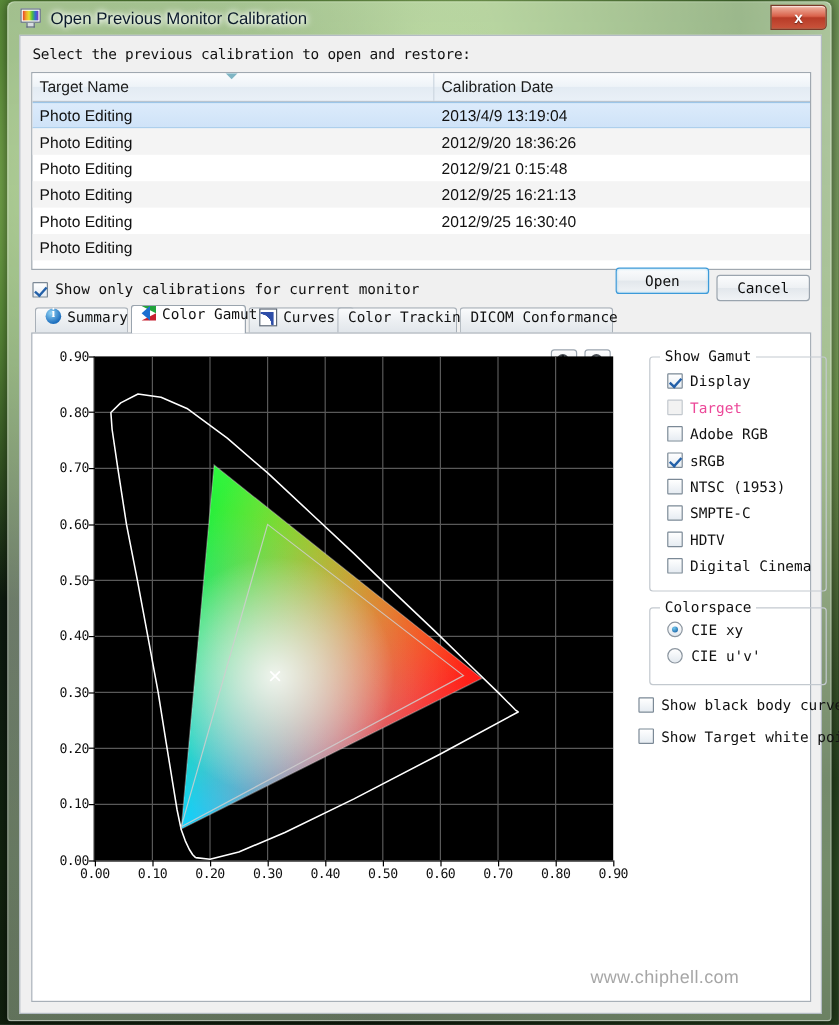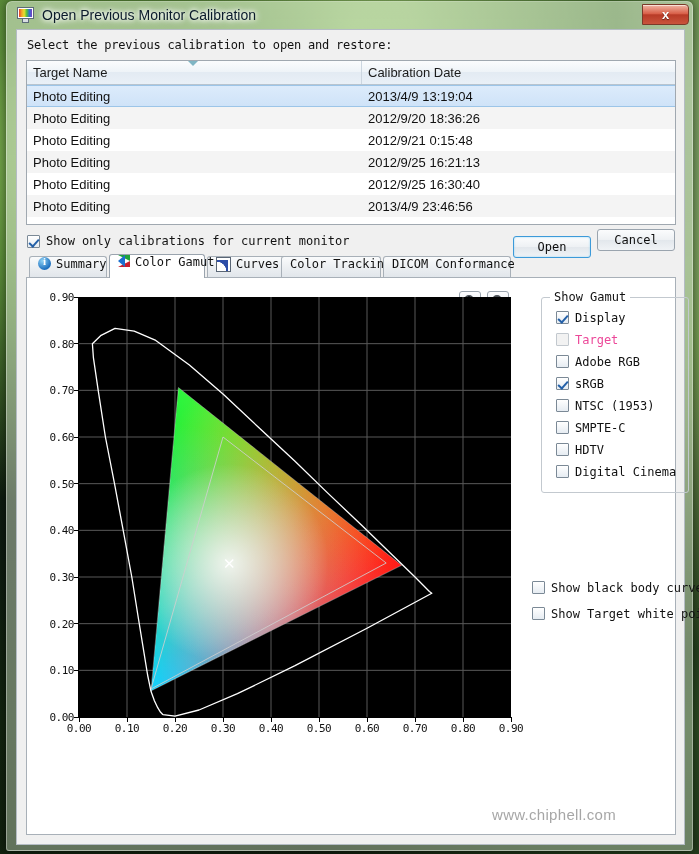--- a/index.html
+++ b/index.html
@@ -119,21 +119,21 @@
     content:"";position:absolute;left:3px;top:1px;width:4px;height:8px;
     border:solid #2360a8;border-width:0 2px 2px 0;transform:rotate(42deg);
   }
   .cbx.dis{background:#f2f2f2;border-color:#c2c8ce;}
   .btn{
     position:absolute;height:22px;width:78px;border-radius:3px;box-sizing:border-box;
     display:flex;align-items:center;justify-content:center;font-size:12px;color:#0d0d0d;
     background:linear-gradient(180deg,#fbfcfd 0%,#eef1f4 48%,#e2e7ec 50%,#f0f3f6 100%);
     border:1px solid #9aa4ae;cursor:default;
   }
-  #open-btn{left:496px;top:206px;border:1px solid #3c9ad9;box-shadow:0 0 2px #8fd0f2 inset;}
+  #open-btn{left:496px;top:193px;border:1px solid #3c9ad9;box-shadow:0 0 2px #8fd0f2 inset;}
   #cancel-btn{left:580px;top:199px;}
   
   #tabs{position:absolute;left:9px;top:226px;width:650px;height:22px;}
   .tab{
     position:absolute;top:0;height:22px;box-sizing:border-box;
     border:1px solid #a8b0b8;border-bottom:none;border-radius:3px 3px 0 0;
     background:linear-gradient(180deg,#fafbfc 0%,#eceff2 50%,#e0e5ea 100%);
     display:flex;align-items:flex-start;padding:0 8px;font-size:12px;color:#111;white-space:nowrap;
   }
   .tab.active{
@@ -259,21 +259,20 @@
           <div class="row alt">
             <div class="cell0">Photo Editing</div>
             <div class="cell1">2012/9/25 16:21:13</div>
           </div>
           <div class="row">
             <div class="cell0">Photo Editing</div>
             <div class="cell1">2012/9/25 16:30:40</div>
           </div>
           <div class="row alt">
             <div class="cell0">Photo Editing</div>
-            <div class="cell1">2013/4/9 23:46:56</div>
           </div>
         </div>
     </div>
 
     <div id="showonly">
       <span class="cbx checked"></span>
       <span>Show only calibrations for current monitor</span>
     </div>
 
     <div class="btn" id="open-btn">Open</div>
@@ -457,20 +456,33 @@
               <span class="cbx"></span>
               <span>HDTV</span>
             </div>
             <div class="crow">
               <span class="cbx"></span>
               <span>Digital Cinema</span>
             </div>
           </div>
       </div>
 
+      <div class="group" id="grp-cs" style="left:514px;top:228px;width:148px;height:65px;">
+        <span class="grouptitle">Colorspace</span>
+        <div id="cs-list" style="position:absolute;left:14px;top:11px;">
+            <div class="crow">
+              <span class="rdo checked"></span>
+              <span>CIE xy</span>
+            </div>
+            <div class="crow">
+              <span class="rdo"></span>
+              <span>CIE u'v'</span>
+            </div>
+          </div>
+      </div>
 
       <div id="extra-list" style="position:absolute;left:505px;top:303px;">
           <div class="crow" style="margin-bottom: 12px;">
             <span class="cbx"></span>
             <span>Show black body curve</span>
           </div>
           <div class="crow" style="margin-bottom: 12px;">
             <span class="cbx"></span>
             <span>Show Target white point</span>
           </div>

